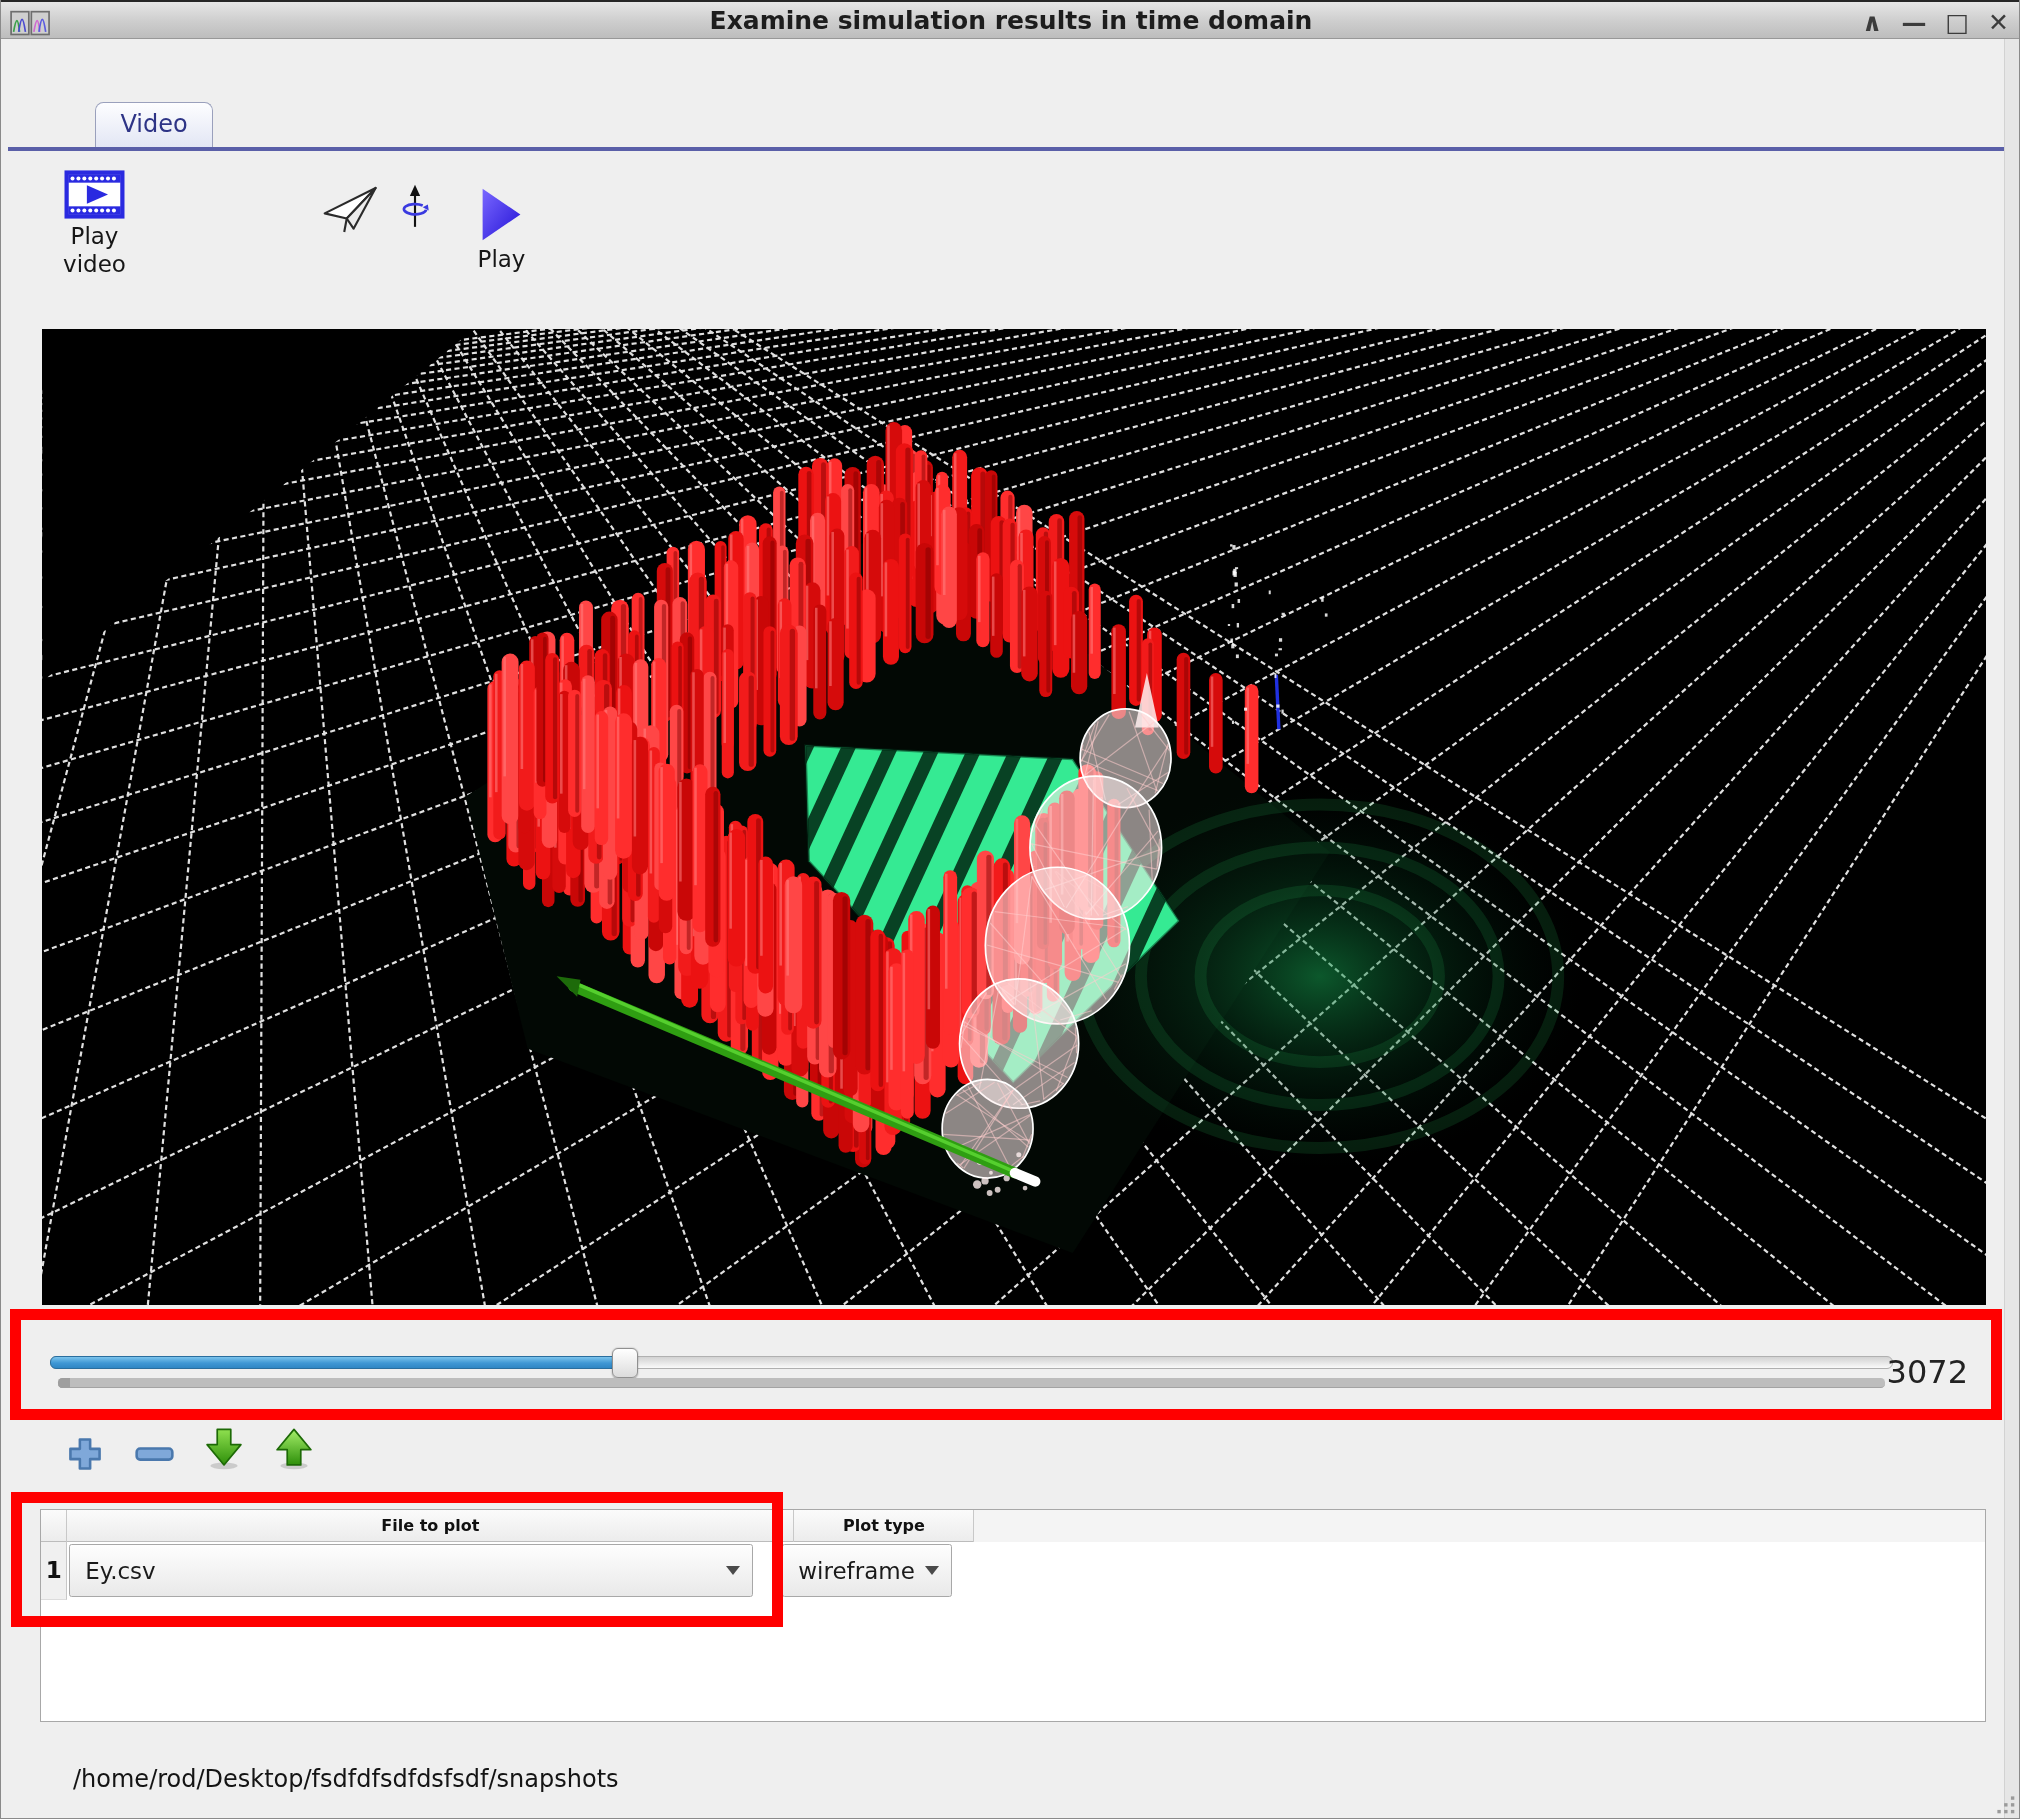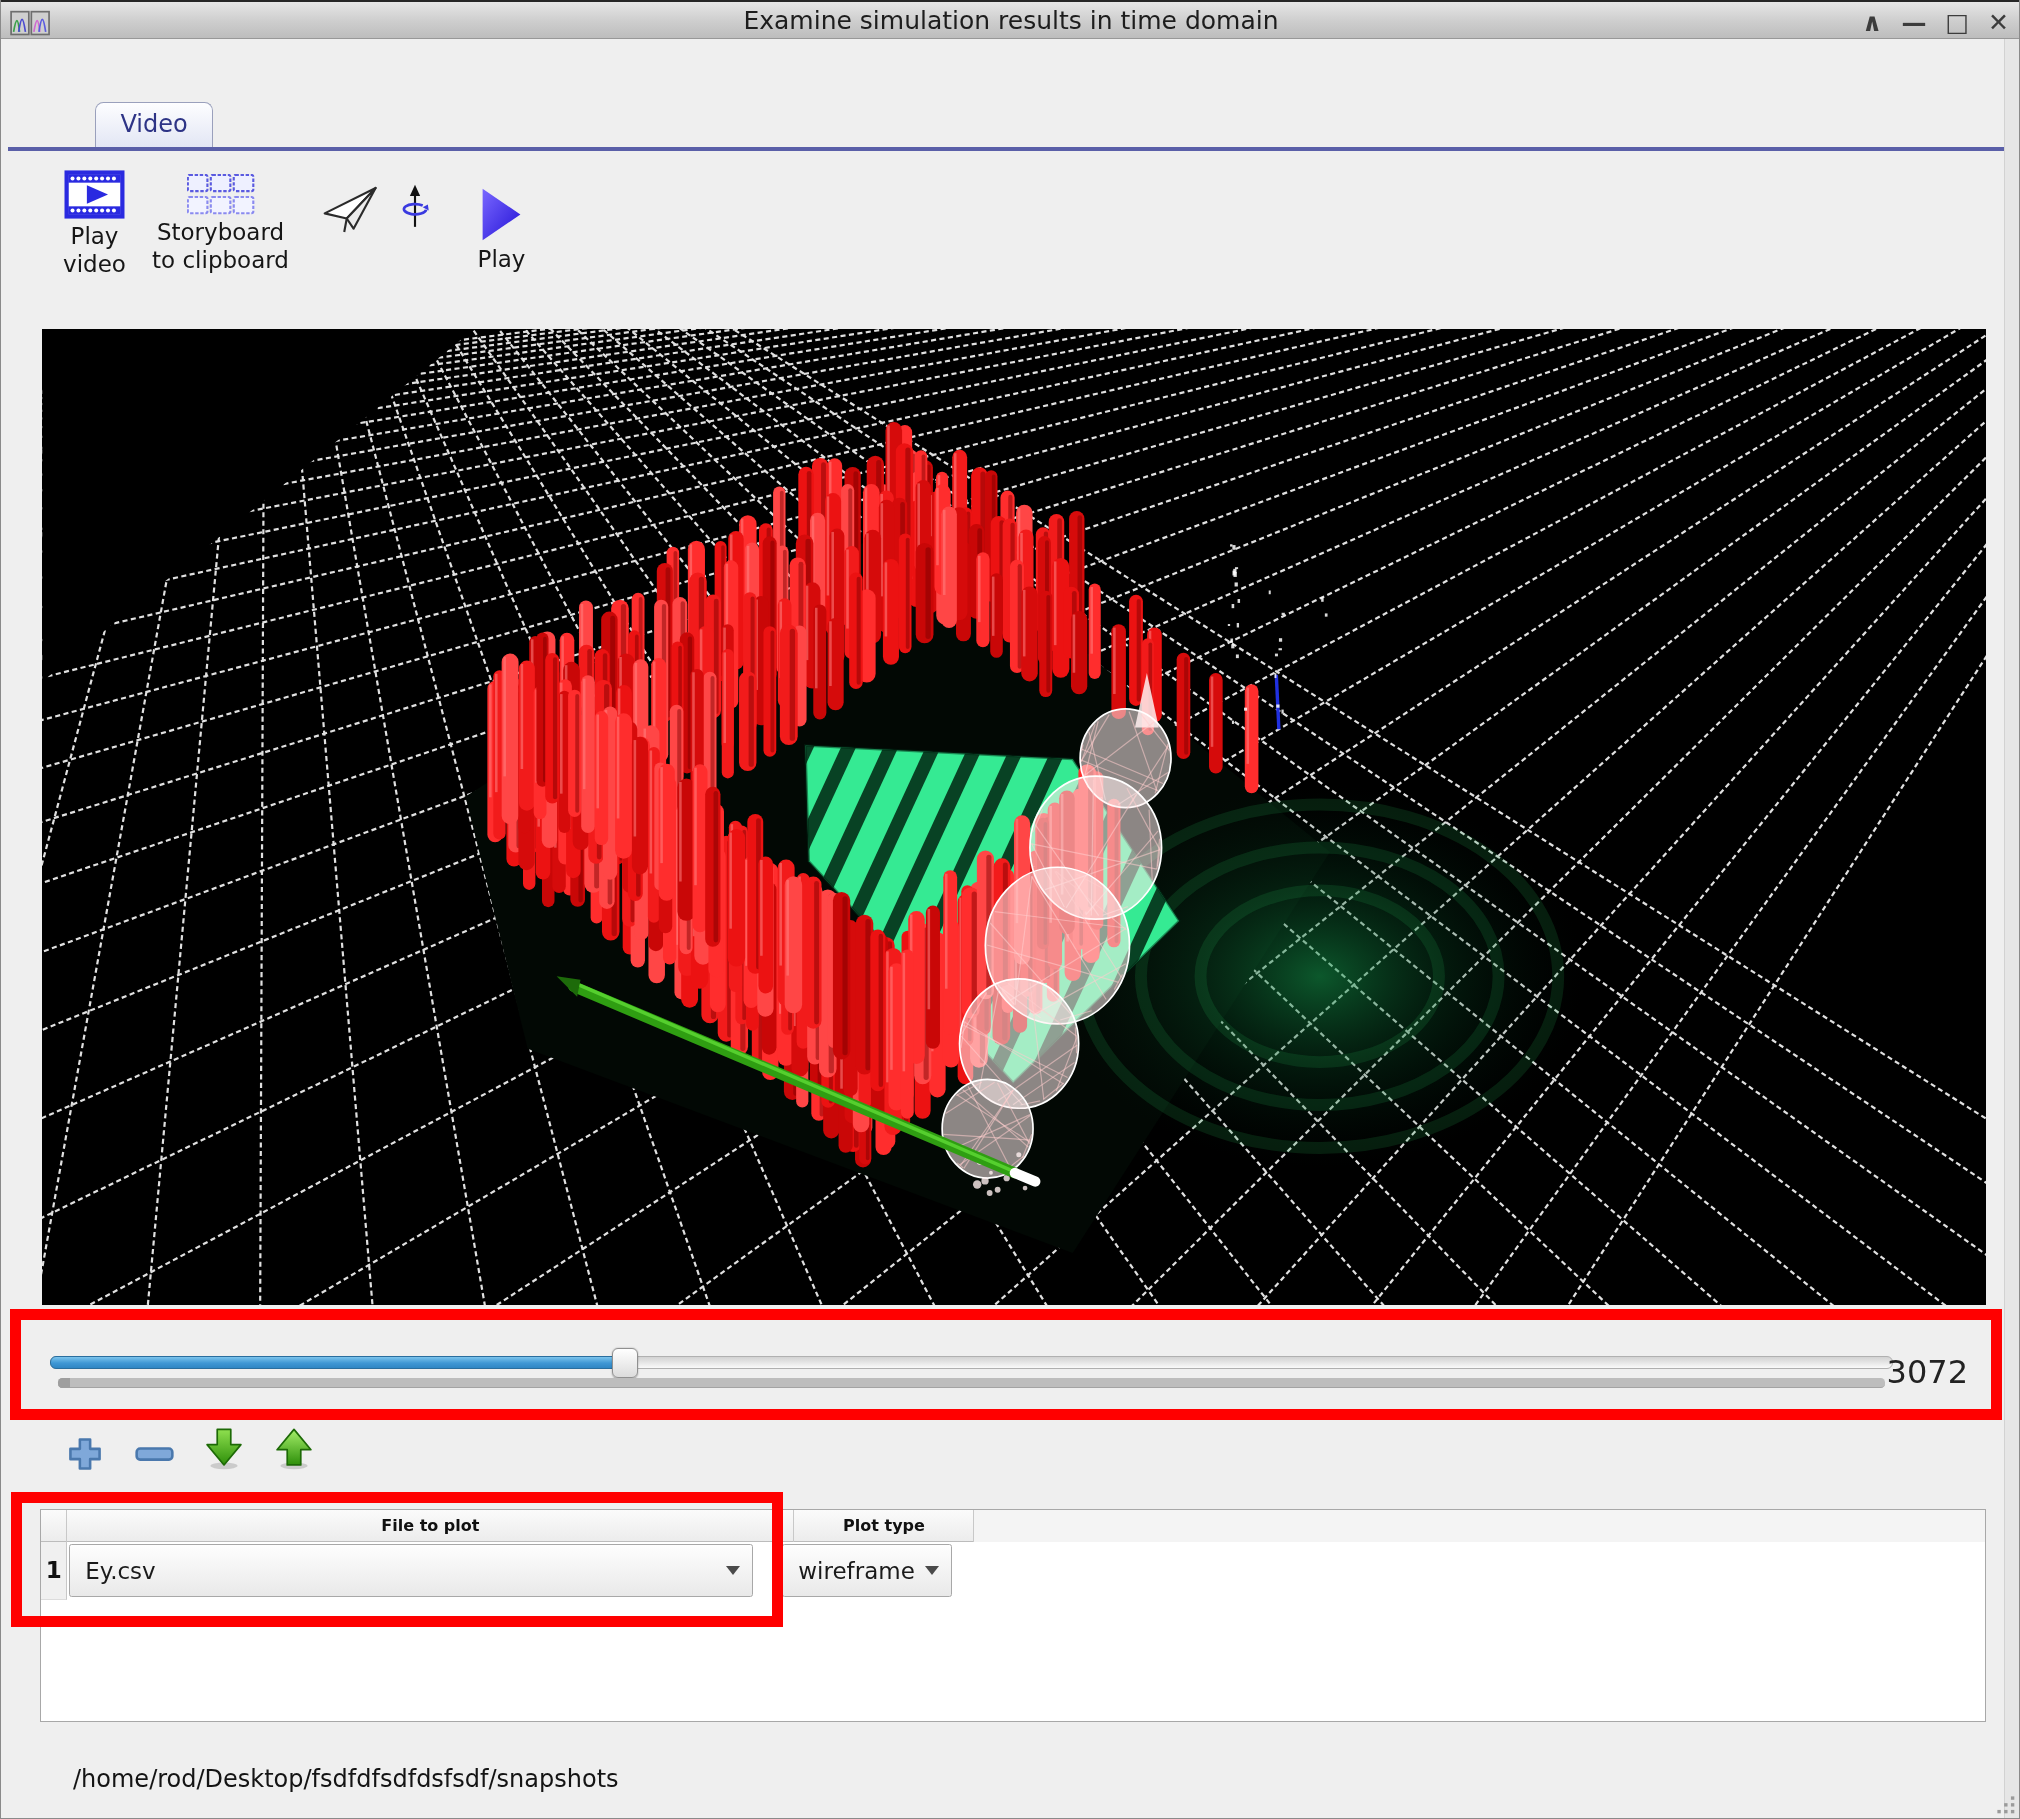--- a/index.html
+++ b/index.html
@@ -5,21 +5,21 @@
   html,body{margin:0;padding:0;background:#888;}
   *{box-sizing:border-box;}
   .window{position:relative;width:2020px;height:1819px;background:#efefef;
     font-family:"DejaVu Sans","Liberation Sans",sans-serif;overflow:hidden;
     border-left:0.9px solid #8a8a8a;border-right:0.9px solid #8a8a8a;border-bottom:0.9px solid #8a8a8a;}
   .abs{position:absolute;}
   
   .titlebar{left:0;top:0;width:2020px;height:39px;
     background:linear-gradient(#e6e6e6,#cdcdcd 55%,#bdbdbd);
     border-top:2.6px solid #262626;border-bottom:0.9px solid #989898;}
-  .title{width:100%;text-align:center;font-size:25px;font-weight:normal;color:#1d1d1d;line-height:37px;}
+  .title{width:100%;text-align:center;font-size:25px;font-weight:bold;color:#1d1d1d;line-height:37px;}
   .winctl{top:5.1px;right:12px;height:31px;display:flex;gap:19px;align-items:center;}
   .winctl span{font-size:25px;font-weight:bold;color:#3c3c3c;cursor:default;line-height:31px;}
   
   .tab{left:94px;top:102px;width:118px;height:46px;border:1.7px solid #9aa0bc;border-bottom:none;
     border-radius:8.5px 8.5px 0 0;background:linear-gradient(#fdfdff,#e2e6f4);
     text-align:center;font-size:24px;color:#2e3486;line-height:43px;}
   .tabline{left:6.8px;top:147px;width:2007px;height:4.3px;background:#5a5fa8;}
   
   .tbtn{text-align:center;}
   .lbl{font-size:23px;color:#161616;line-height:28px;text-align:center;}
@@ -102,38 +102,20 @@
           <circle cx="59" cy="48" r="2.4"></circle>
       </g>
       <polygon points="27,18 52,29 27,40" fill="#2a2ae0"></polygon>
     </svg>
     <div class="lbl">
       <div>Play</div>
       <div>video</div>
     </div>
   </div>
 
-  <div class="abs tbtn" style="left:136px;top:174px;width:167px;">
-    <svg width="68" height="41" viewBox="0 0 80 48">
-      <g fill="#eef0ff" stroke="#5a5ae0" stroke-width="2.5" stroke-dasharray="4 2">
-        <rect x="1" y="1" width="23" height="19" rx="2"></rect>
-          <rect x="28" y="1" width="23" height="19" rx="2"></rect>
-          <rect x="55" y="1" width="23" height="19" rx="2"></rect>
-      </g>
-      <g fill="#f2f3ff" stroke="#8a8af0" stroke-width="2.5" stroke-dasharray="4 2">
-        <rect x="1" y="27" width="23" height="19" rx="2"></rect>
-          <rect x="28" y="27" width="23" height="19" rx="2"></rect>
-          <rect x="55" y="27" width="23" height="19" rx="2"></rect>
-      </g>
-    </svg>
-    <div class="lbl">
-      <div>Storyboard</div>
-      <div>to clipboard</div>
-    </div>
-  </div>
 
   <div class="abs" style="left:322px;top:186px;">
     <svg width="56" height="48" viewBox="0 0 66 56">
       <polygon points="2,32 62,2 28,38" fill="#ffffff" stroke="#2b2b2b" stroke-width="2.5" stroke-linejoin="round"></polygon>
       <polygon points="28,38 62,2 36,50" fill="#ececec" stroke="#2b2b2b" stroke-width="2.5" stroke-linejoin="round"></polygon>
       <line x1="28" y1="38" x2="25" y2="54" stroke="#2b2b2b" stroke-width="2.5"></line>
     </svg>
   </div>
 
   <div class="abs" style="left:396px;top:184px;">

